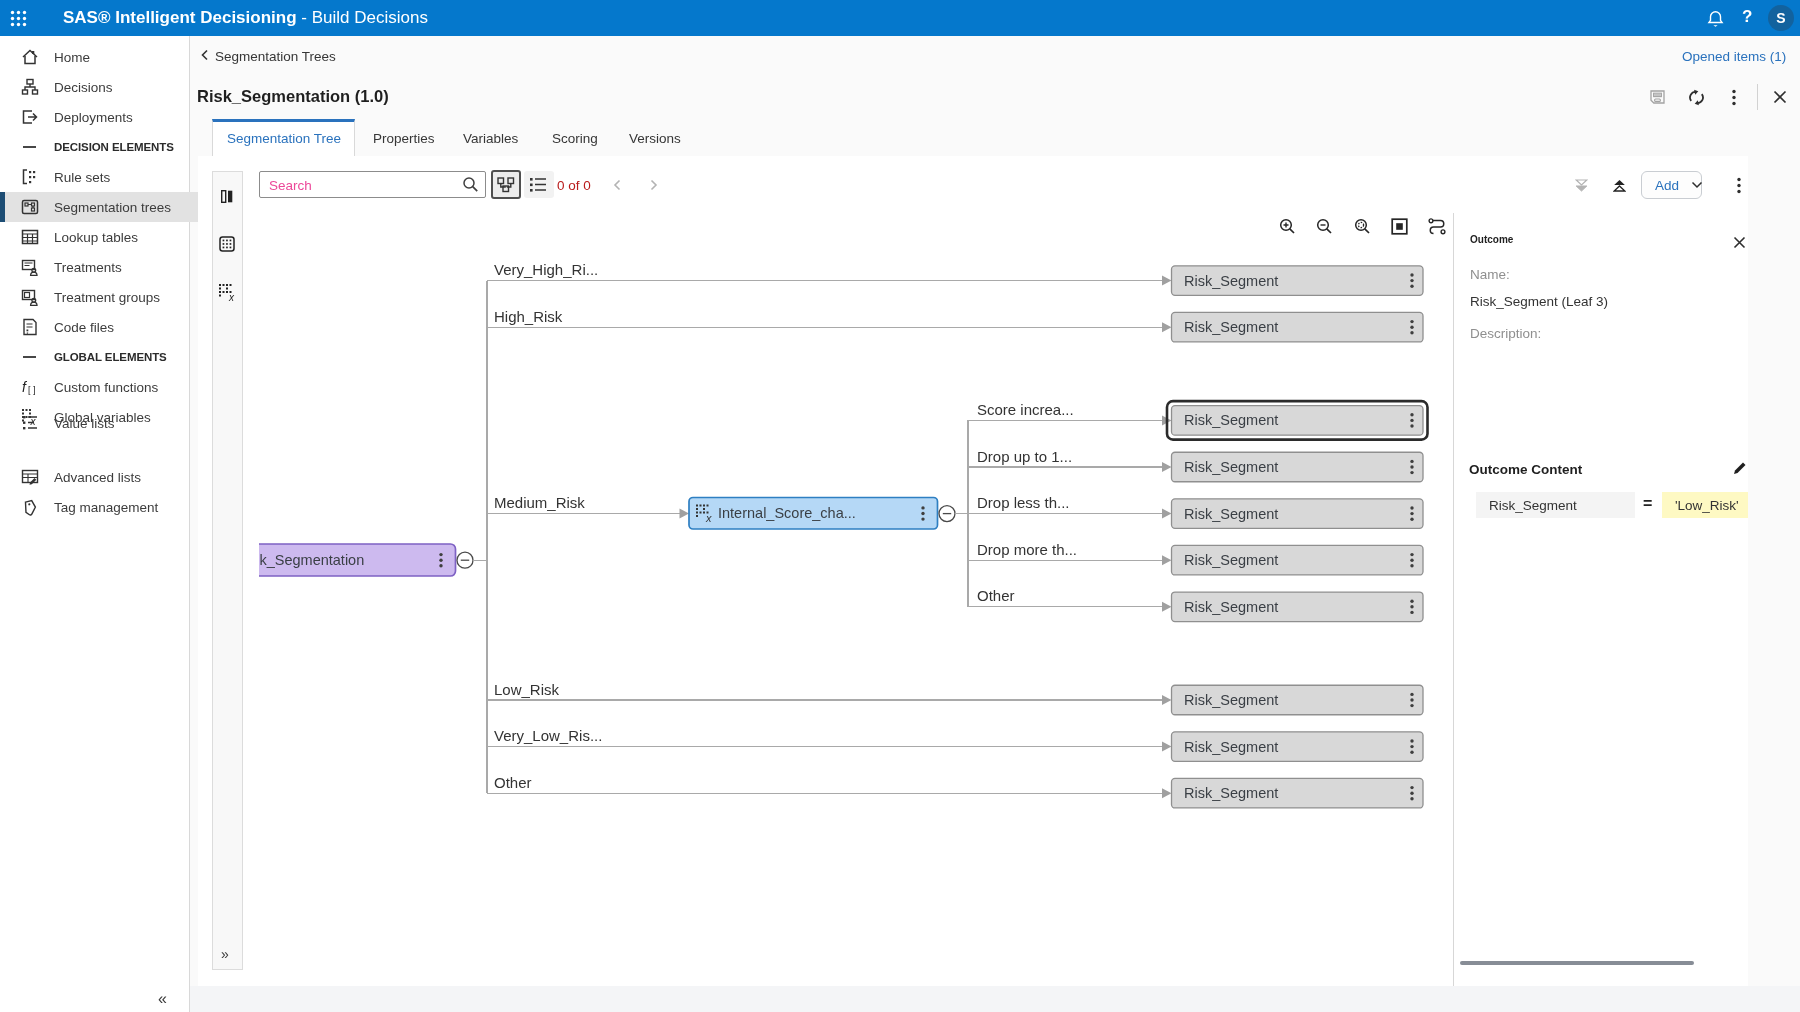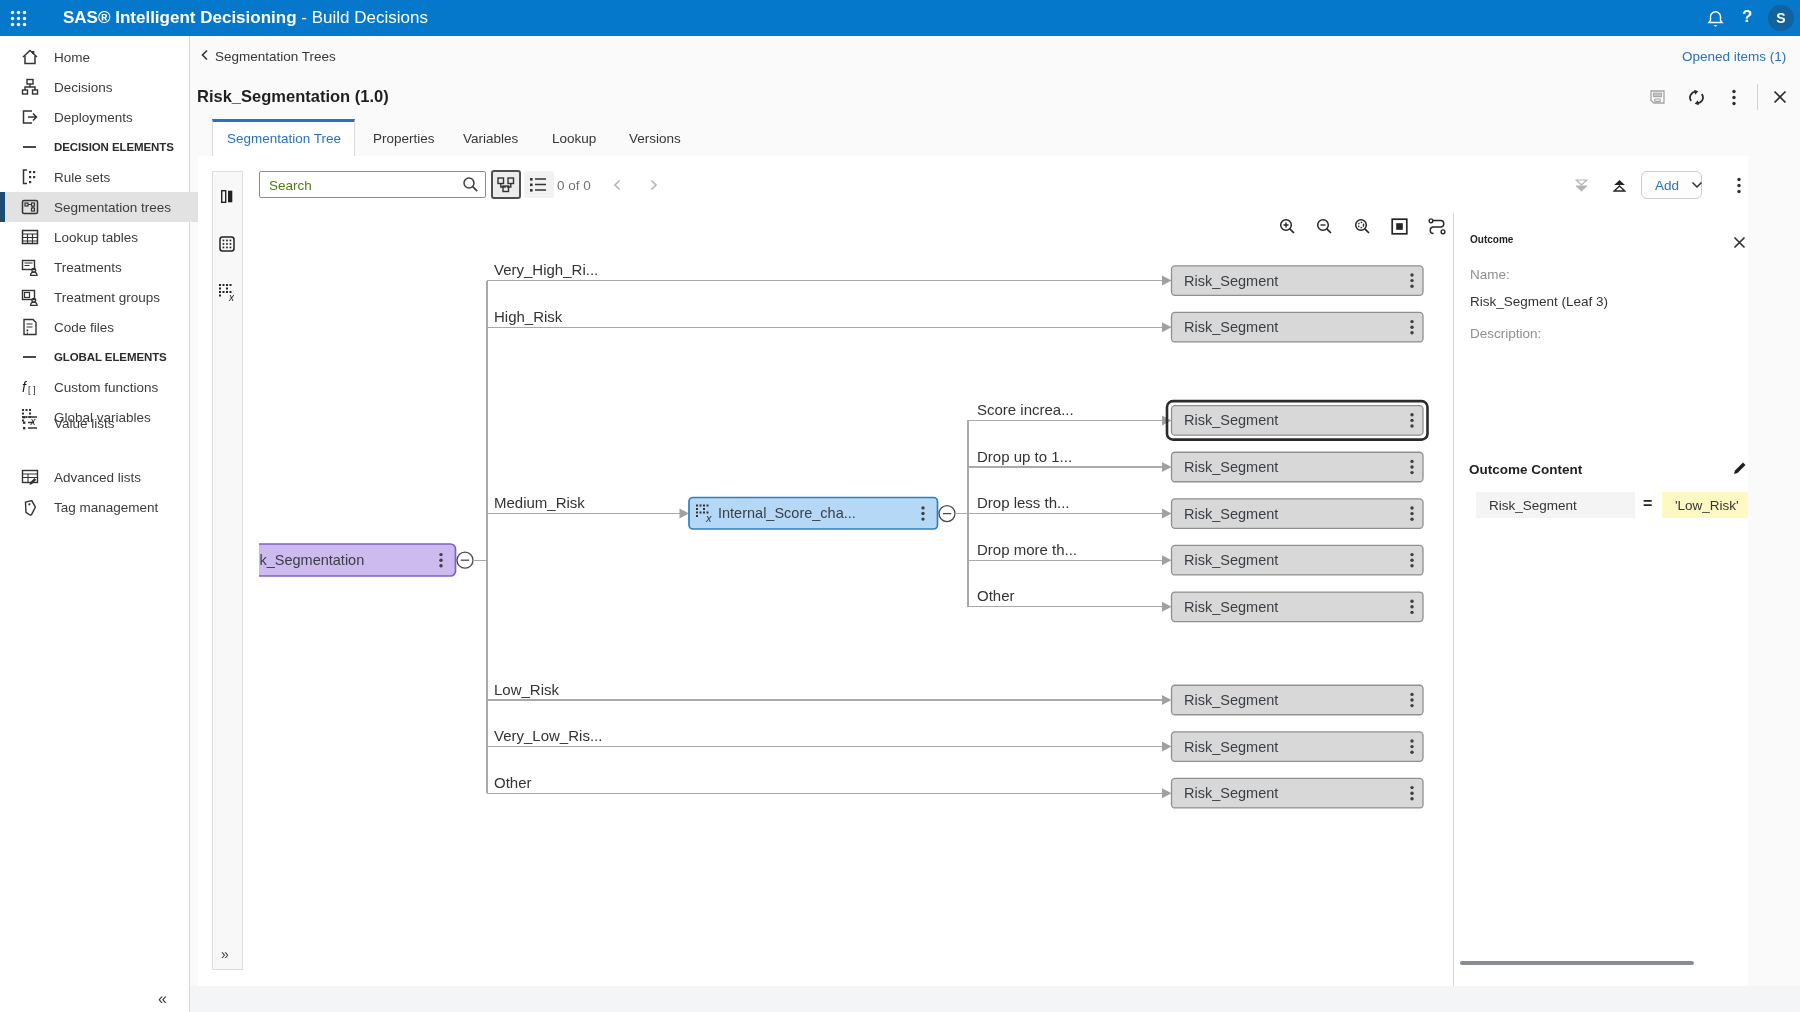--- a/index.html
+++ b/index.html
@@ -27,24 +27,24 @@
   
   .activetab{left:212px;top:119px;width:143px;height:37px;background:#fff;border:1px solid #d9d9d9;border-top:3px solid #2a72bd;border-bottom:none;box-sizing:border-box;}
   .tab{top:131px;font-size:13.5px;color:#363636;}
   .tabactive{color:#2a72bd;}
   
   .card{left:198px;top:156px;width:1550px;height:830px;background:#fff;}
   
   .palette{left:212px;top:171px;width:31px;height:799px;background:#f8f8f8;border:1px solid #dcdcdc;box-sizing:border-box;}
   
   .search{left:259px;top:171px;width:227px;height:27px;border:1px solid #8c8c8c;background:#fff;box-sizing:border-box;border-radius:2px;}
-  .search .ph{position:absolute;left:9px;top:6px;font-size:13.5px;color:#4d7c0f}
+  .search .ph{position:absolute;left:9px;top:6px;font-size:13.5px;color:#ec4899}
   .btn-tree{left:491px;top:170px;width:30px;height:29px;border:2px solid #4f4f4f;border-radius:3px;background:#ececec;box-sizing:border-box;}
   .btn-list{left:524px;top:171px;width:30px;height:27px;border-radius:3px;background:#f2f2f2;}
-  .count{left:557px;top:178px;font-size:13.5px;color:#737373;}
+  .count{left:557px;top:178px;font-size:13.5px;color:#b91c1c;}
   .addbtn{left:1641px;top:171px;width:61px;height:28px;border:1px solid #c9cdd2;border-radius:6px;background:#fdfdfd;box-sizing:border-box;text-align:center;}
   .addbtn span{position:absolute;left:13px;top:6px;font-size:13.5px;color:#2a72bd}
   
   .vsep{left:1453px;top:213px;width:1px;height:773px;background:#d7d7d7;}
   .panel-h{left:1470px;top:234px;font-size:10px;font-weight:bold;color:#1f1f1f;}
   .p-lbl{left:1470px;font-size:13.5px;color:#8f8f8f;}
   .p-val{left:1470px;font-size:13.5px;color:#333;}
   .oc-h{left:1469px;top:462px;font-size:13.5px;font-weight:bold;color:#1f1f1f;}
   .inp1{left:1476px;top:492px;width:159px;height:26px;background:#f4f4f4;}
   .inp1 span,.inp2 span{position:absolute;left:13px;top:6px;font-size:13.5px;color:#333;white-space:nowrap}
@@ -267,21 +267,21 @@
 <div class="abs" style="left:1757px;top:84px;width:1px;height:26px;background:#d2d2d2"></div>
 <svg class="abs" style="left:1773px;top:90px" width="14" height="14" viewBox="0 0 14 14">
   <path d="M1.5 1.5 L12.5 12.5 M12.5 1.5 L1.5 12.5" stroke="#2e2e2e" stroke-width="1.7"></path>
 </svg>
 
 <div class="abs card"></div>
 <div class="abs activetab"></div>
 <div class="abs tab tabactive" style="left:227px;text-align:center;">Segmentation Tree</div>
 <div class="abs tab" style="left:373px;">Properties</div>
 <div class="abs tab" style="left:463px;">Variables</div>
-<div class="abs tab" style="left:552px;">Lookup</div>
+<div class="abs tab" style="left:552px;">Scoring</div>
 <div class="abs tab" style="left:629px;">Versions</div>
 
 <div class="abs palette"></div>
 <div class="abs search">
     <span class="ph">Search</span>
   </div>
 <svg class="abs" style="left:462px;top:176px" width="17" height="17" viewBox="0 0 17 17">
   <circle cx="7" cy="7" r="5" fill="none" stroke="#3f3f3f" stroke-width="1.5"></circle>
   <path d="M10.7 10.7 L15.2 15.2" stroke="#3f3f3f" stroke-width="1.7"></path>
 </svg>

